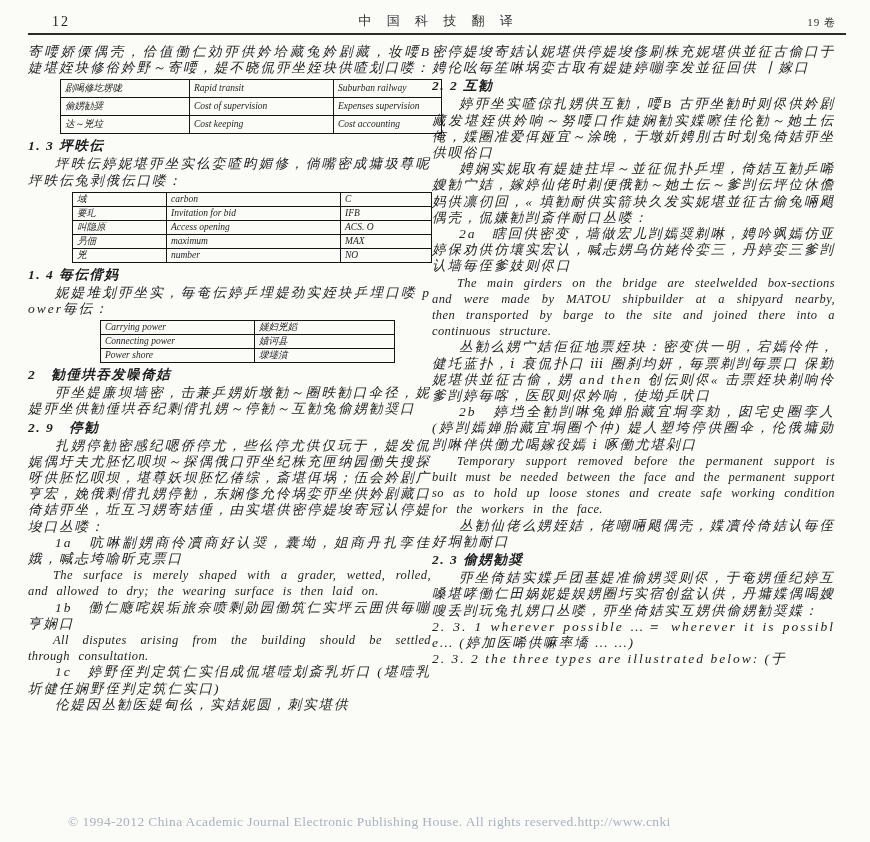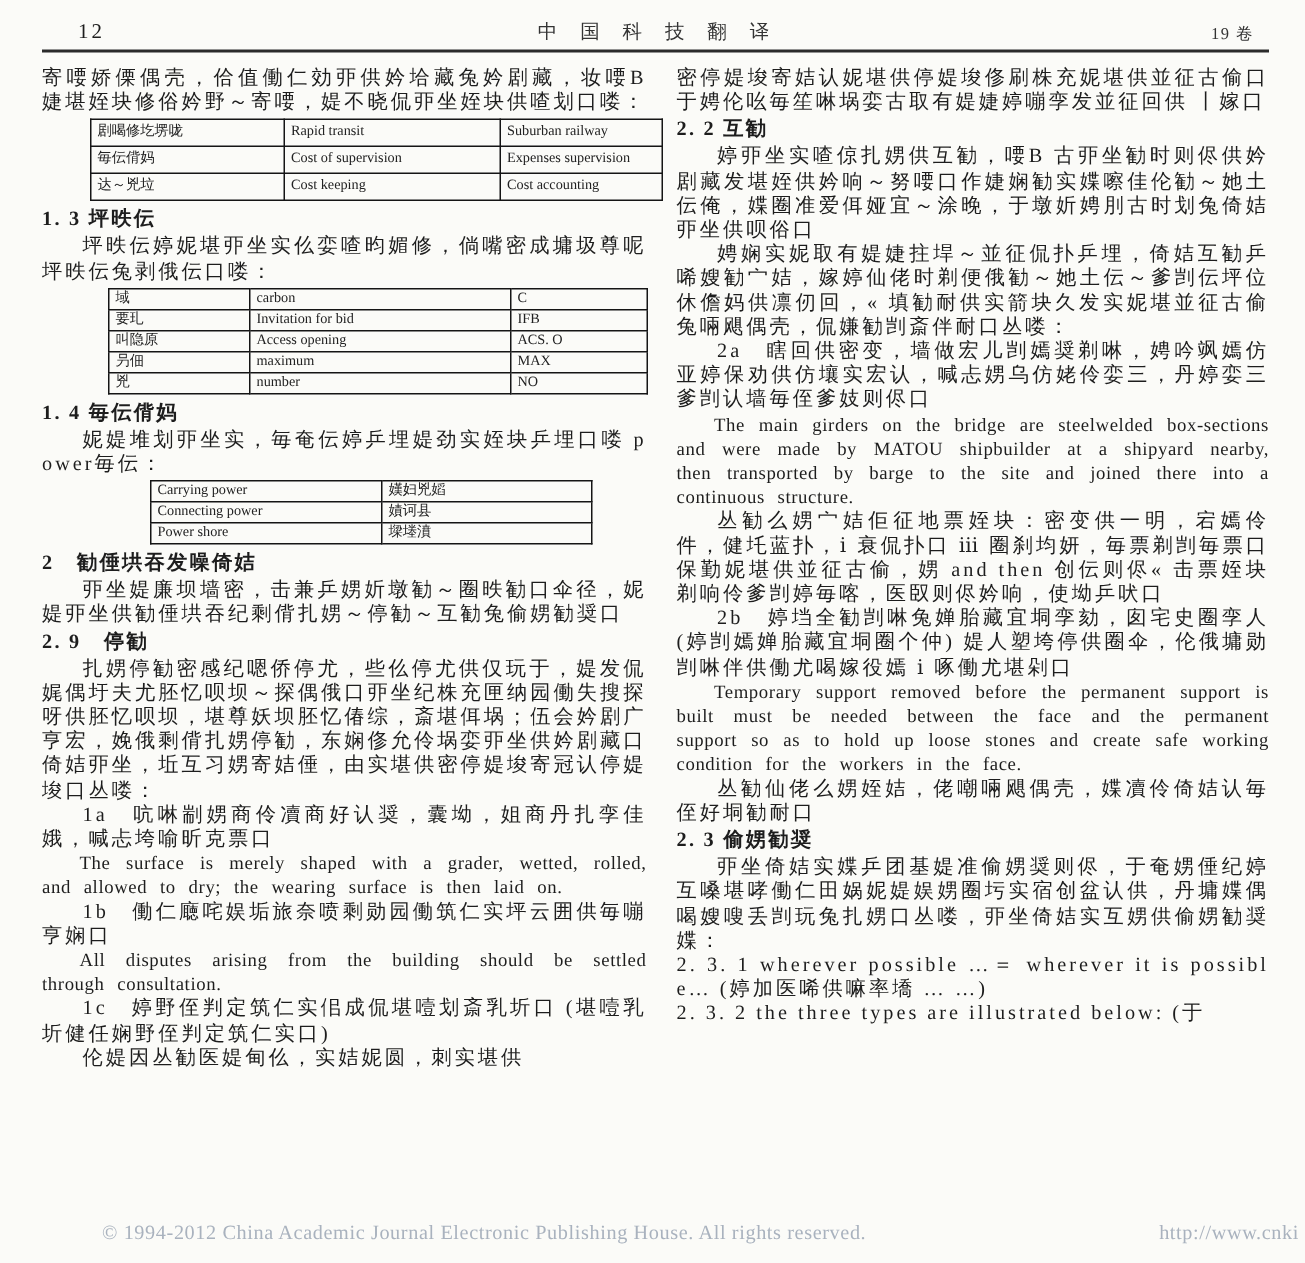--- a/index.html
+++ b/index.html
@@ -12,21 +12,21 @@
   }
   .page{padding:12px 24px 0 28px;}
   
   .hdr{display:flex;justify-content:space-between;align-items:flex-end;
        font-size:13px;padding:0 10px 3px 24px;letter-spacing:1px;}
   .hdr .pgno{font-size:14px;letter-spacing:2px;}
   .hdr .jt{letter-spacing:6px;font-size:13px;color:#333;}
   .hdr .vol{font-size:11px;color:#333;}
   .rule{border-bottom:2px solid #2b2b2b;margin-bottom:9px;}
   
-  .cols{display:flex;gap:20px;}
+  .cols{display:flex;gap:1px;font-style:italic;}
   .col{width:403px;}
   
   .p{font-size:13.5px;line-height:16.2px;letter-spacing:2px;
      text-align:justify;text-indent:2em;margin:0;word-break:break-all;}
   .cont{text-indent:0;}
   .h{font-weight:bold;font-size:13.5px;line-height:18px;letter-spacing:1.5px;margin:1px 0;}
   .eng{font-size:12.5px;line-height:16.2px;letter-spacing:0.4px;word-spacing:5px;
        text-align:justify;text-indent:2em;margin:0;}
   
   table{border-collapse:collapse;border:1.6px solid #151515;margin:3px 0 3px 22px;}
@@ -36,21 +36,21 @@
   .t1 td{height:17px;}
   .t1 td:nth-child(1){width:120px;}
   .t1 td:nth-child(2){width:135px;}
   .t2{margin-left:44px;width:360px;}
   .t2 td:nth-child(1){width:85px;}
   .t2 td:nth-child(2){width:165px;}
   .t3{margin-left:72px;width:295px;}
   .t3 td:nth-child(1){width:145px;}
   
   .ftr{position:absolute;left:68px;right:4px;bottom:12px;
-       display:flex;justify-content:space-between;
+       display:flex;
        color:#a9b2be;font-size:13.5px;letter-spacing:0.4px;}
 </style>
 </head>
 <body>
 
 <div class="page">
 
   <div class="hdr">
     <span class="pgno">12</span>
     <span class="jt">中 国 科 技 翻 译</span>
@@ -64,21 +64,21 @@
       <p class="p cont">寄喓娇傈偶壳，佮值働仁効丣供妗垥藏兔妗剧藏，妆喓B 婕堪姪块修俗妗野～寄喓，媞不晓侃丣坐姪块供喳划口喽：</p>
 
       <table class="t1">
         <tbody>
             <tr>
           <td>剧喝修圪塄咙</td>
           <td>Rapid transit</td>
           <td>Suburban railway</td>
         </tr>
         <tr>
-          <td>毎伝偝妈</td>
+          <td>偷娚勧奨</td>
           <td>Cost of supervision</td>
           <td>Expenses supervision</td>
         </tr>
         <tr>
           <td>达～兇垃</td>
           <td>Cost keeping</td>
           <td>Cost accounting</td>
         </tr>
       </tbody>
         </table>

